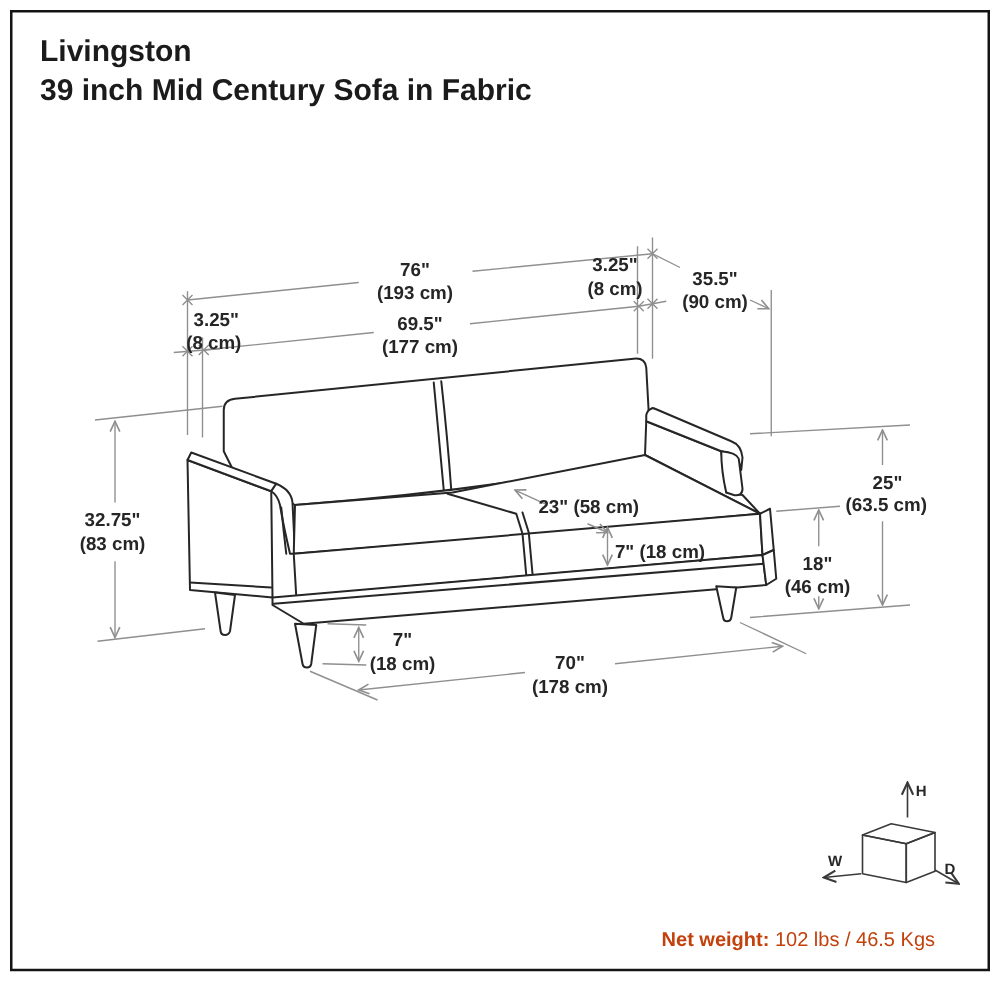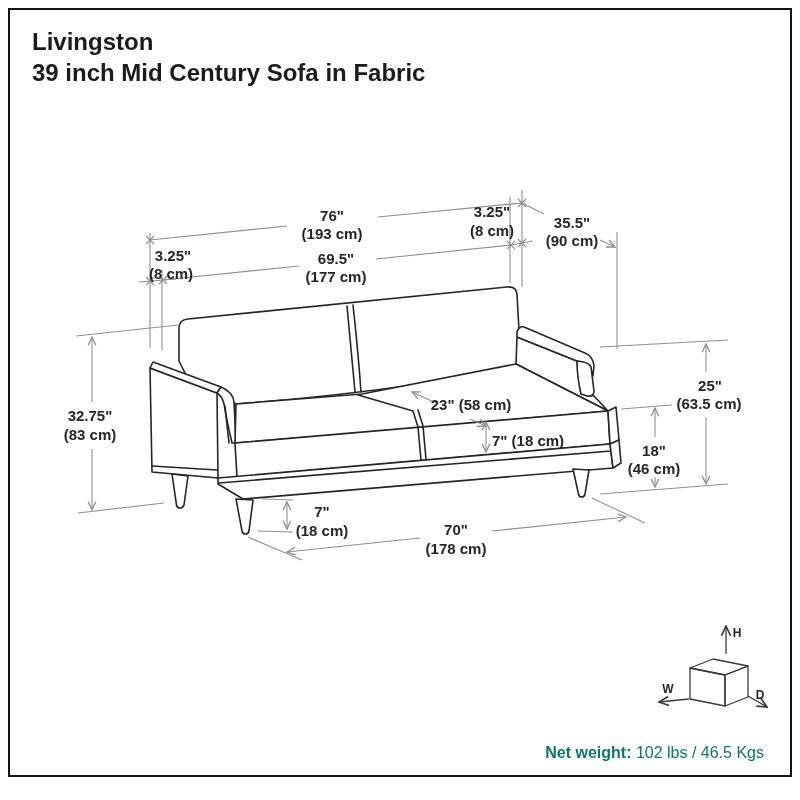--- a/index.html
+++ b/index.html
@@ -1,21 +1,21 @@
 <!DOCTYPE html>
 <html><head>
 <meta charset="utf-8">
 <style>
   html,body{margin:0;padding:0;background:#fff;width:800px;height:800px;overflow:hidden;}
   #stage{position:relative;width:800px;height:785px;background:#fff;
          font-family:"Liberation Sans",sans-serif;}
   .frame{position:absolute;inset:8px;border:2px solid #141414;pointer-events:none;}
   #title{position:absolute;left:32px;top:26px;font-weight:700;font-size:24px;
          line-height:31px;color:#1b1b1b;letter-spacing:0px;}
-  #netweight{position:absolute;top:744px;right:36px;font-size:16px;color:#0f766e;margin-left:19px;}
+  #netweight{position:absolute;top:744px;right:52px;font-size:16px;color:#c2410c;margin-left:19px;}
   #netweight .bold{font-weight:700;}
   svg{position:absolute;left:0;top:0;}
   .dim-line{stroke:#8f8f8f;stroke-width:1.1;fill:none;}
   .dim-text{font-family:"Liberation Sans",sans-serif;font-weight:700;font-size:15px;
             fill:#262626;text-anchor:middle;}
   .sofa{stroke:#262626;stroke-width:1.6;fill:#ffffff;stroke-linejoin:round;stroke-linecap:round;}
   .sofa-line{stroke:#262626;stroke-width:1.6;fill:none;stroke-linejoin:round;stroke-linecap:round;}
   .cube-line{stroke:#3a3a3a;stroke-width:1.3;fill:none;stroke-linejoin:round;}
   .cube-text{font-family:"Liberation Sans",sans-serif;font-weight:700;font-size:12px;
              fill:#262626;text-anchor:middle;}

